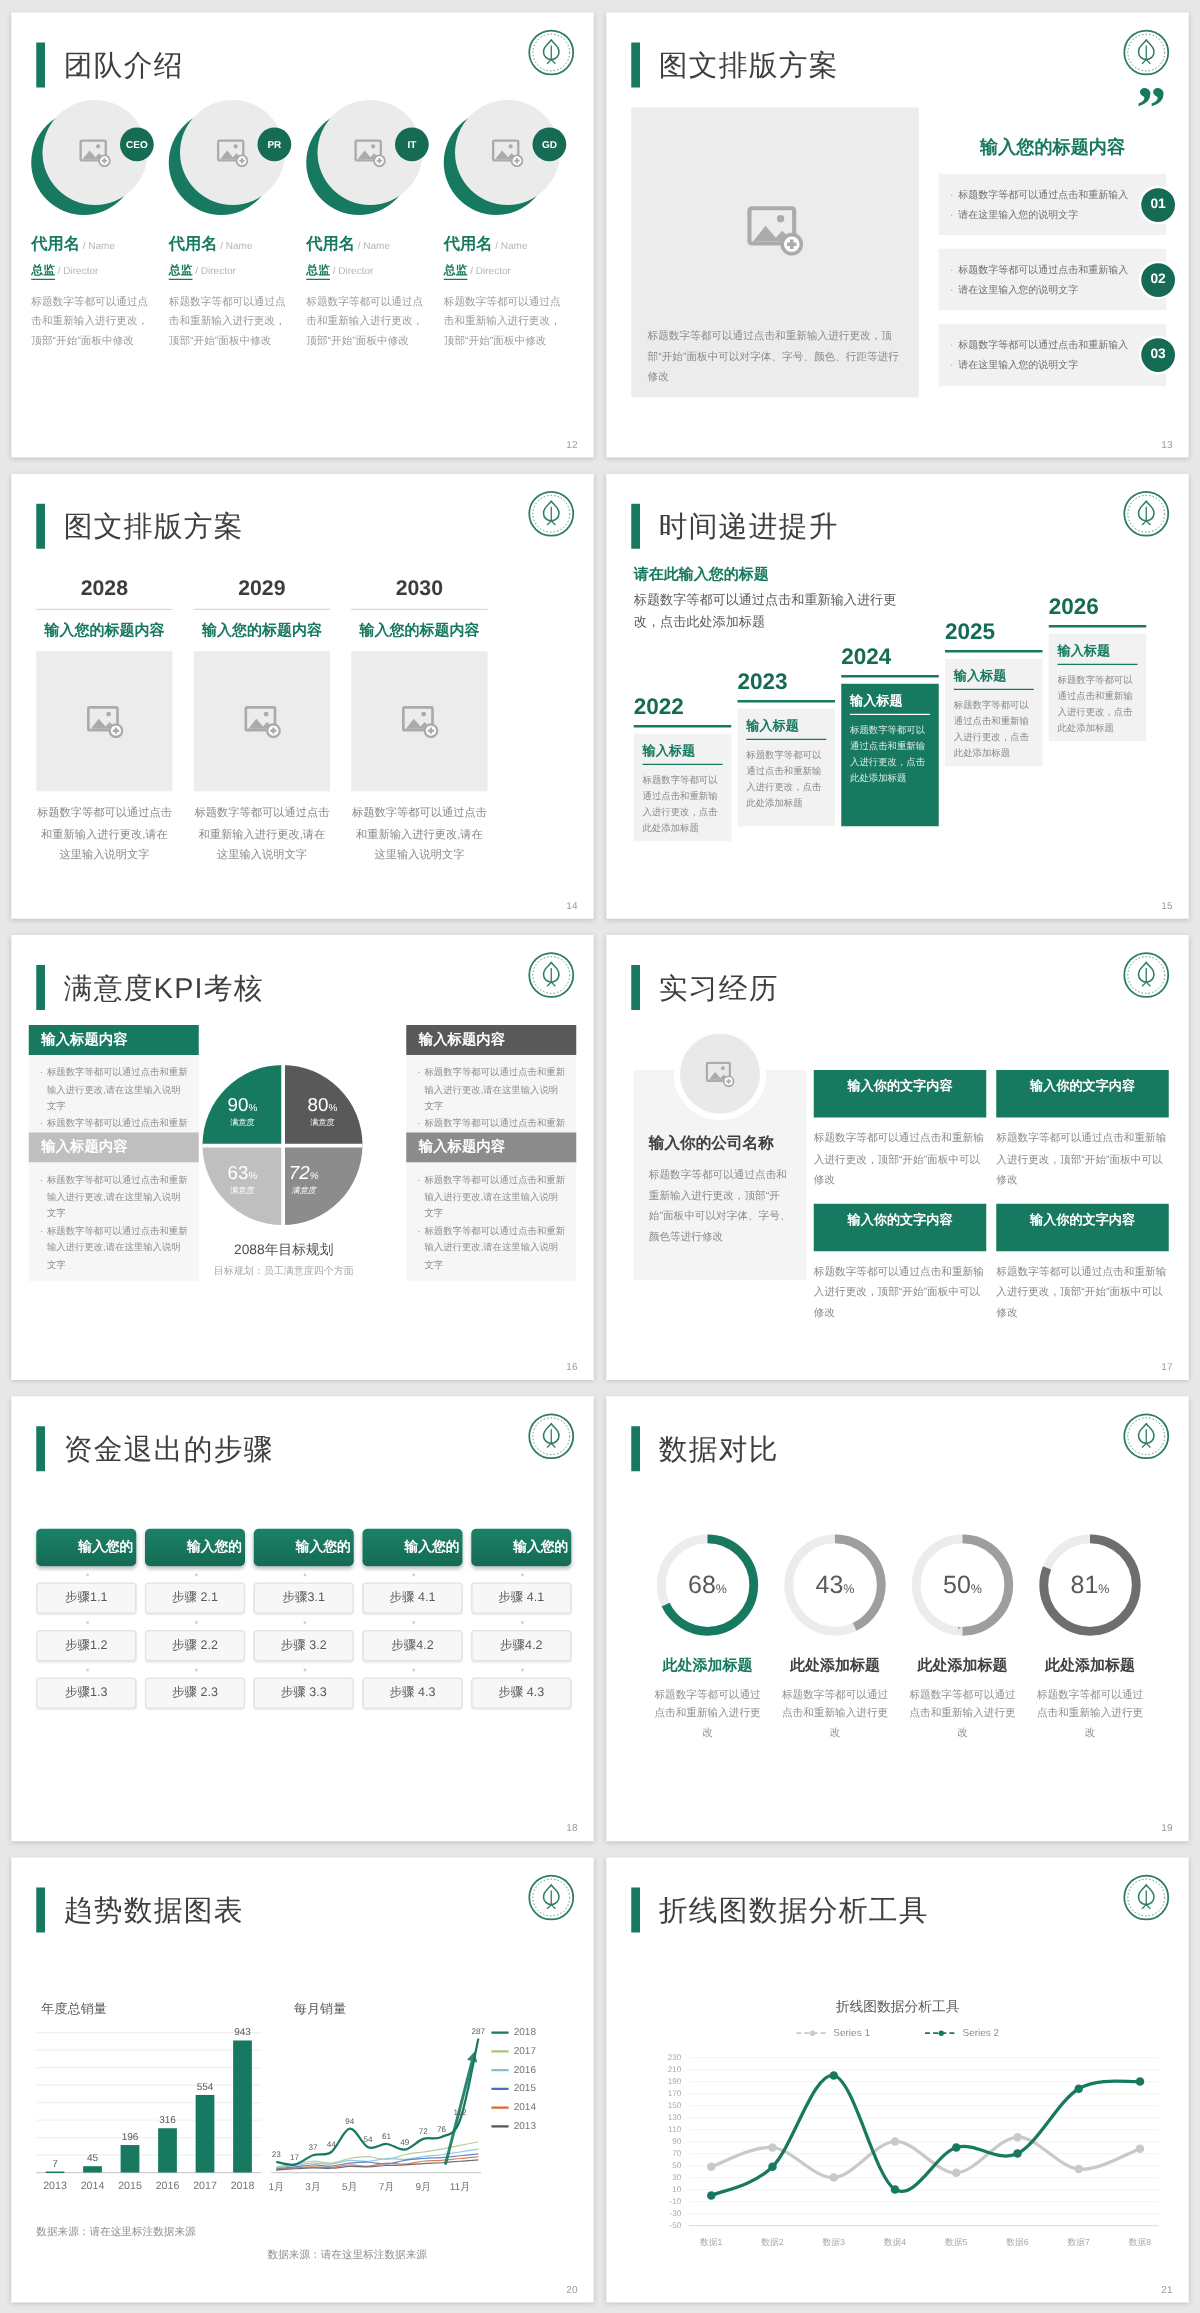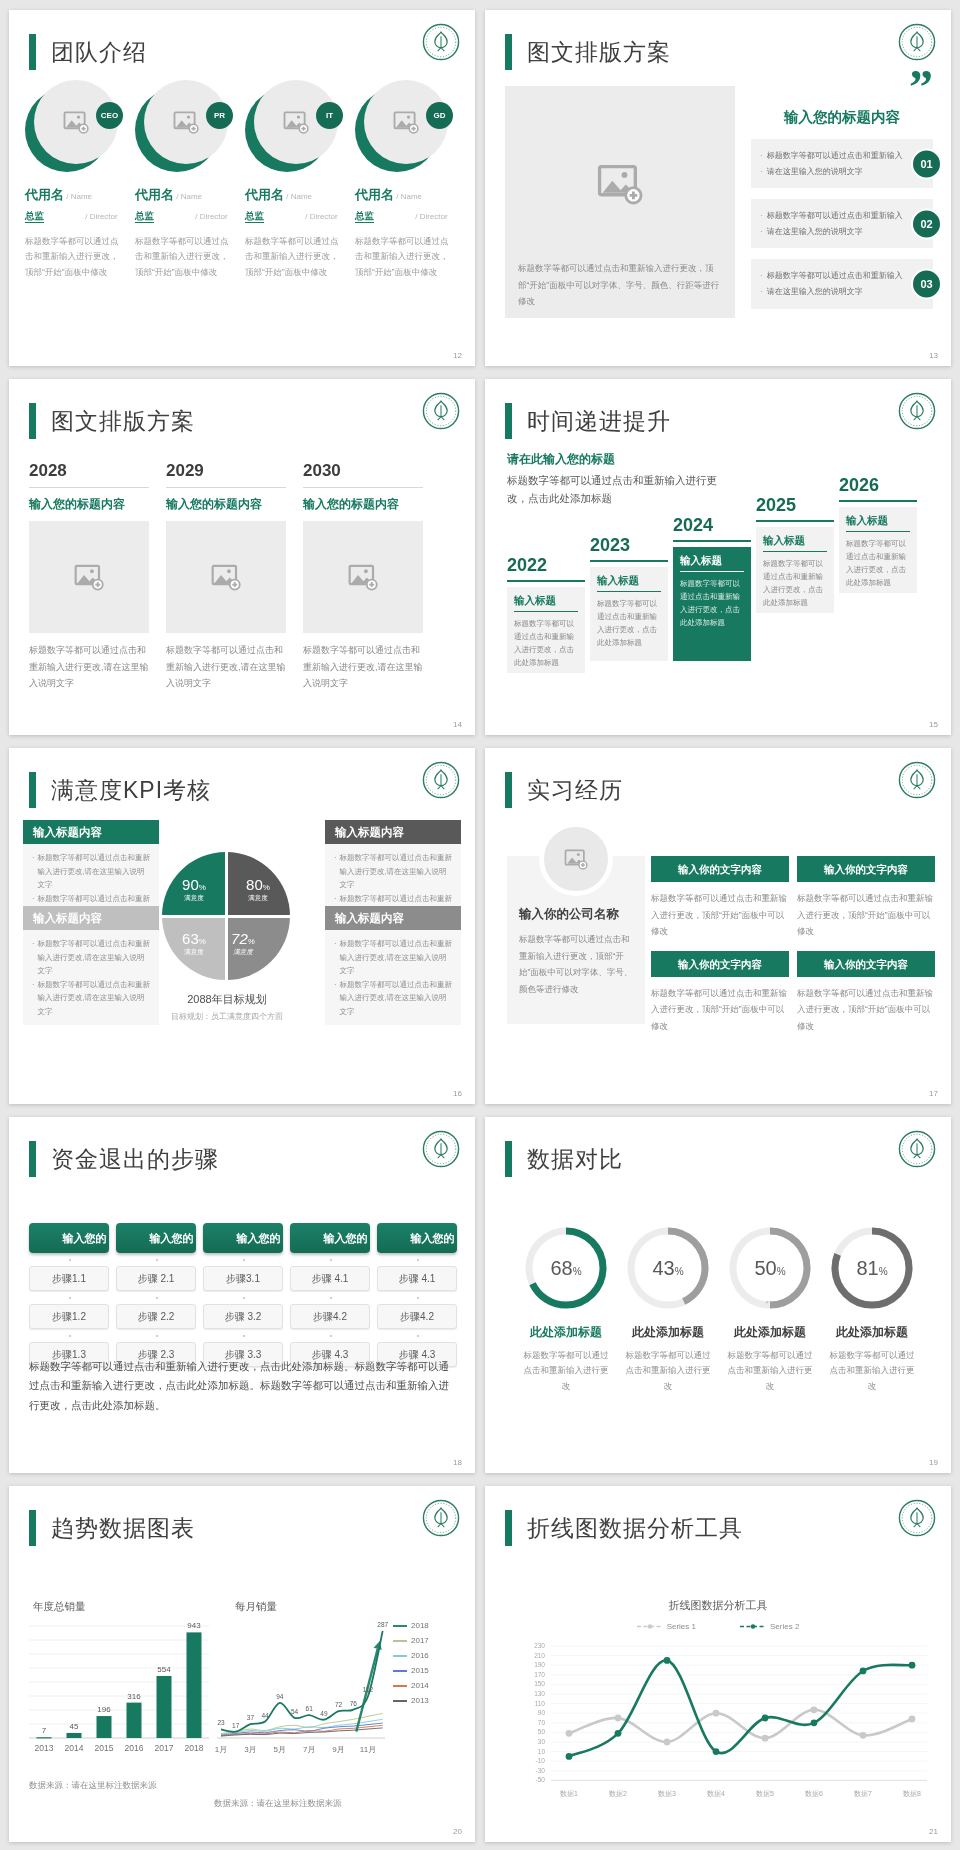--- a/index.html
+++ b/index.html
@@ -15,36 +15,36 @@
   .mrow{position:absolute;left:16px;top:70px;right:6px;display:flex;}
   .mem{width:110px;padding-right:8px;box-sizing:border-box;}
   .ava{position:relative;width:96px;height:94px;margin-bottom:12px;}
   .cres{position:absolute;left:0;top:8px;width:84px;height:84px;border-radius:50%;background:#17795F;}
   .ph{position:absolute;left:9px;top:0;width:84px;height:84px;border-radius:50%;background:#ebebeb;display:flex;align-items:center;justify-content:center;}
   .bdg{position:absolute;right:-2px;top:22px;width:27px;height:27px;border-radius:50%;background:#156B54;color:#fff;font-size:8px;font-weight:bold;display:flex;align-items:center;justify-content:center;}
   .mname{font-size:13px;font-weight:bold;color:#17795F;}
   .mname span{font-size:8px;color:#b5b5b5;font-weight:normal;}
   .mrole{margin-top:6px;font-size:9.5px;font-weight:bold;color:#17795F;}
   .mrole .ru{border-bottom:1px solid #17795F;padding-bottom:1px;}
-  .mrole span.sx{font-size:8px;color:#b5b5b5;font-weight:normal;padding-left:39px;}
+  .mrole span.sx{font-size:8px;color:#b5b5b5;font-weight:normal;}
   .mdesc{margin-top:11px;font-size:8.5px;color:#9b9b9b;line-height:1.8;width:94px;}
   
   .s13img{position:absolute;left:20px;top:76px;width:230px;height:232px;background:#ececec;}
   .s13img .imgico{position:absolute;left:50%;top:78px;transform:translateX(-50%);}
   .s13cap{position:absolute;left:13px;right:11px;bottom:8px;margin:0;font-size:8.5px;color:#8a8a8a;line-height:1.95;}
   .s13r{position:absolute;left:266px;top:56px;width:182px;}
   .s13q{text-align:right;font-family:"Liberation Serif","DejaVu Serif",serif;font-size:48px;line-height:42px;height:42px;color:#17795F;font-weight:bold;}
   .s13t{text-align:center;font-size:14.5px;font-weight:bold;color:#17795F;margin:0 0 12px;}
   .s13i{position:relative;background:#f1f1f1;padding:9px 26px 9px 9px;margin-bottom:11px;}
   .s13b{display:flex;font-size:8px;color:#6e6e6e;line-height:1.95;}
   .s13b i{font-style:normal;margin-right:4px;color:#9a9a9a;}
   .s13n{position:absolute;right:-9px;top:50%;transform:translateY(-50%);width:27px;height:27px;border-radius:50%;background:#156B54;border:2.5px solid #fff;color:#fff;font-size:11px;font-weight:bold;display:flex;align-items:center;justify-content:center;}
   
   .s14row{position:absolute;left:20px;top:82px;display:flex;gap:17px;}
-  .s14c{width:120px;}
+  .s14c{width:109px;text-align:center;}
   .s14y{font-size:17px;font-weight:bold;color:#3d3d3d;padding-bottom:6px;border-bottom:1px solid #d8d8d8;}
   .s14t{font-size:12px;font-weight:bold;color:#17795F;margin:8px 0;}
   .s14img{height:112px;background:#ececec;display:flex;align-items:center;justify-content:center;}
   .s14d{margin-top:9px;font-size:9px;color:#8a8a8a;line-height:1.85;}
   
   .s15sub{position:absolute;left:22px;top:72px;font-size:12px;font-weight:bold;color:#17795F;}
   .s15intro{position:absolute;left:22px;top:92px;width:228px;font-size:10.5px;color:#595959;line-height:1.75;}
   .msY{position:absolute;width:78px;font-size:18px;font-weight:bold;color:#156B54;border-bottom:2px solid #17795F;padding-bottom:4px;}
   .msB{position:absolute;width:78px;background:#F2F2F2;box-sizing:border-box;padding:7px;overflow:hidden;}
   .msB .h{font-size:10.5px;font-weight:bold;color:#17795F;border-bottom:1px solid #17795F;padding-bottom:3px;margin-bottom:5px;}
@@ -67,21 +67,21 @@
   .kq .l{font-size:6.5px;margin-top:1px;}
   .s16cap{position:absolute;left:123px;top:244px;width:190px;text-align:center;}
   .s16ct{font-size:11px;color:#4d4d4d;}
   .s16cs{font-size:8px;color:#a8a8a8;margin-top:4px;}
   
   .s17box{position:absolute;left:22px;top:108px;width:138px;height:168px;background:#f4f4f4;box-sizing:border-box;}
   .s17ava{position:absolute;left:54px;top:74px;width:64px;height:64px;border-radius:50%;background:#e9e9e9;border:5px solid #fff;display:flex;align-items:center;justify-content:center;z-index:2;}
   .s17name{margin:50px 12px 0;font-size:12.5px;font-weight:bold;color:#404040;}
   .s17desc{margin:8px 12px 0;font-size:8.5px;color:#8a8a8a;line-height:1.95;}
   .s17g{position:absolute;left:166px;top:108px;width:284px;display:grid;grid-template-columns:138px 138px;column-gap:8px;row-gap:11px;}
-  .s17k .hd{height:26px;line-height:26px;text-align:center;background:#17795F;color:#fff;font-size:10.5px;font-weight:bold;}
+  .s17k .hd{height:38px;line-height:26px;text-align:center;background:#17795F;color:#fff;font-size:10.5px;font-weight:bold;}
   .s17k .bd{padding-top:8px;font-size:8.5px;color:#8a8a8a;line-height:1.95;}
   
   .s18cols{position:absolute;left:20px;top:106px;display:flex;gap:7px;}
   .s18c{width:80px;}
   .s18h{height:30px;line-height:30px;text-align:center;background:linear-gradient(#1b8168,#156B54);color:#fff;font-size:11px;font-weight:bold;border-radius:4px;box-shadow:0 2px 3px rgba(0,0,0,.25);padding-left:31px;}
   .s18s{position:relative;margin-top:13px;height:23px;line-height:23px;text-align:center;background:#f7f7f7;border:1px solid #e2e2e2;border-radius:3px;font-size:10px;color:#595959;box-shadow:0 1px 1px rgba(0,0,0,.08);}
   .s18s::before{content:"";position:absolute;top:-8px;left:50%;width:2px;height:2px;background:#cfcfcf;}
   .s18p{position:absolute;left:20px;top:240px;width:424px;margin:0;font-size:10.5px;color:#4d4d4d;line-height:1.85;}
   
   .s19row{position:absolute;left:30px;top:108px;display:flex;}
@@ -536,21 +536,20 @@
           <div class="s18s">步骤4.2</div>
           <div class="s18s">步骤 4.3</div>
         </div>
         <div class="s18c">
           <div class="s18h">输入您的标题</div>
           <div class="s18s">步骤 4.1</div>
           <div class="s18s">步骤4.2</div>
           <div class="s18s">步骤 4.3</div>
         </div>
       </div>
-    <p class="s18p">标题数字等都可以通过点击和重新输入进行更改，点击此处添加标题。标题数字等都可以通过点击和重新输入进行更改，点击此处添加标题。标题数字等都可以通过点击和重新输入进行更改，点击此处添加标题。</p>
     <div class="pnum">18</div>
   </div>
 
   <div class="card" id="card19">
     <div class="shead">
         <span class="accent"></span>
         <h2>数据对比</h2>
       </div>
     <svg class="lg" viewBox="0 0 40 40">
         <circle cx="20" cy="20" r="18.5" fill="#fff" stroke="#2F7D5F" stroke-width="1.5"></circle>

